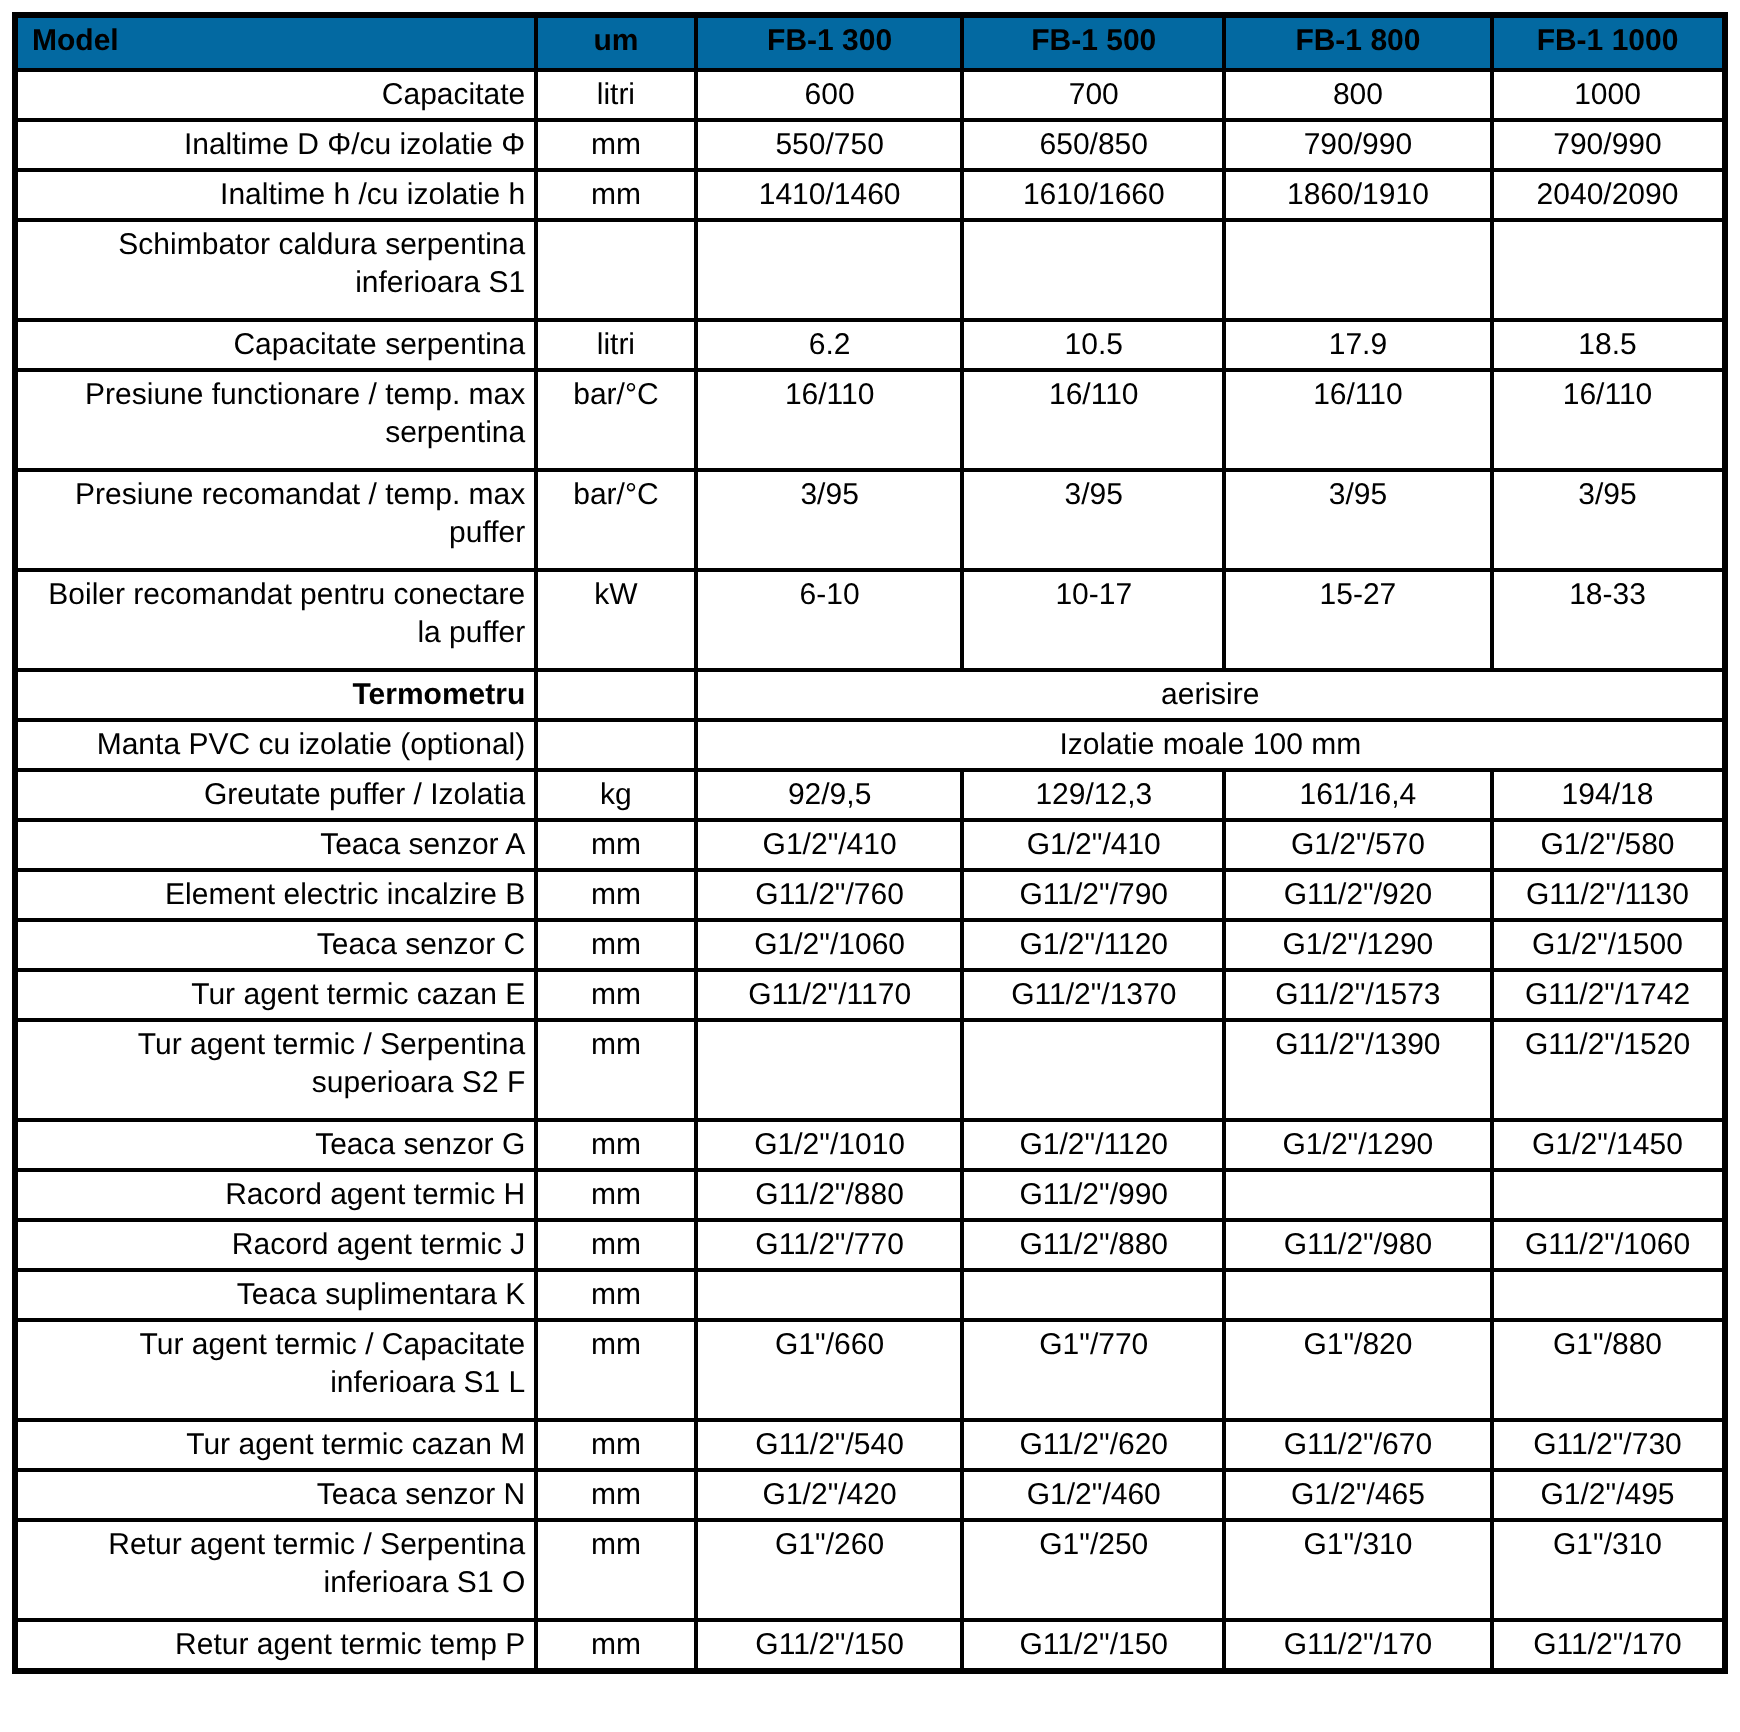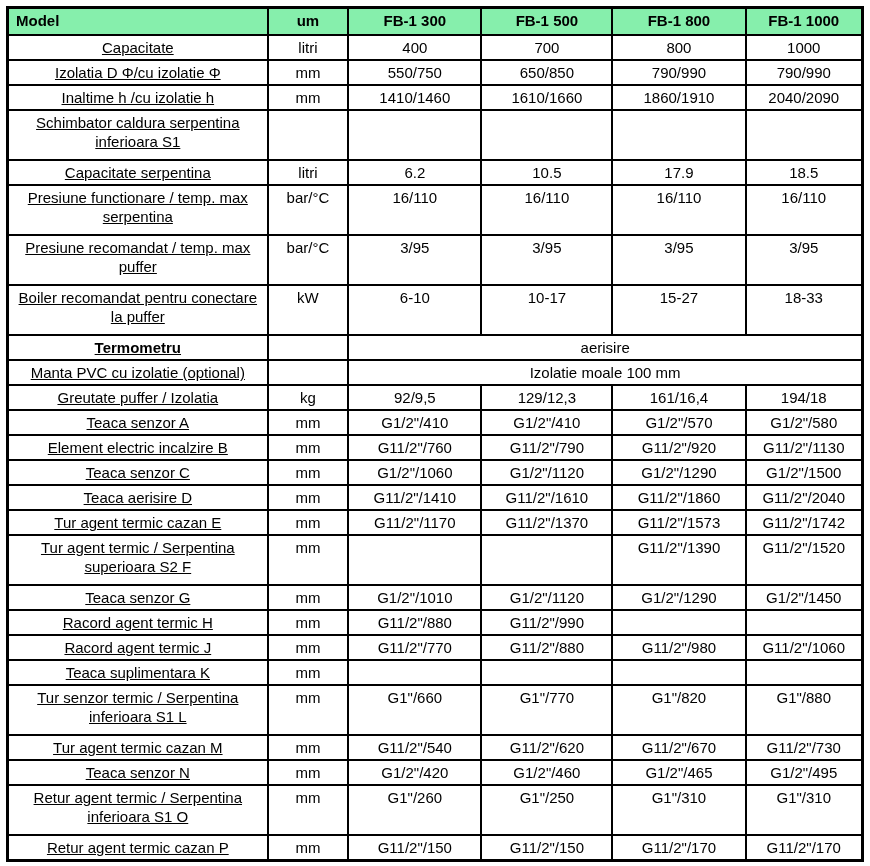--- a/index.html
+++ b/index.html
@@ -36,34 +36,33 @@
 
   table.spec th, table.spec td {
     border: 2px solid #000;
     vertical-align: top;
     line-height: 19px;
     padding: 2px 4px 2px 4px;
     overflow: hidden;
     white-space: normal;
   }
   thead tr {
-    background: #86efac;
+    background: #0369a1;
   }
   thead th {
     font-weight: bold;
     height: 21px;
   }
   thead th.label {
     text-align: left;
     padding-left: 7px;
   }
   td.label {
-    text-align: center;
+    text-align: right;
     padding-left: 7px;
-    text-decoration: underline;
   }
   td.bold {
     font-weight: bold;
   }
   td.um, td.val {
     text-align: center;
   }
   tbody tr { height: 25px; }
   tbody tr.tall { height: 50px; }
 </style>
@@ -87,27 +86,27 @@
         <th>FB-1 300</th>
         <th>FB-1 500</th>
         <th>FB-1 800</th>
         <th>FB-1 1000</th>
       </tr>
     </thead>
     <tbody>
         <tr>
           <td class="label">Capacitate</td>
           <td class="um">litri</td>
-          <td class="val">400</td>
+          <td class="val">600</td>
           <td class="val">700</td>
           <td class="val">800</td>
           <td class="val">1000</td>
         </tr>
         <tr>
-          <td class="label">Izolatia D Φ/cu izolatie Φ</td>
+          <td class="label">Inaltime D Φ/cu izolatie Φ</td>
           <td class="um">mm</td>
           <td class="val">550/750</td>
           <td class="val">650/850</td>
           <td class="val">790/990</td>
           <td class="val">790/990</td>
         </tr>
         <tr>
           <td class="label">Inaltime h /cu izolatie h</td>
           <td class="um">mm</td>
           <td class="val">1410/1460</td>
@@ -191,28 +190,20 @@
         </tr>
         <tr>
           <td class="label">Teaca senzor C</td>
           <td class="um">mm</td>
           <td class="val">G1/2"/1060</td>
           <td class="val">G1/2"/1120</td>
           <td class="val">G1/2"/1290</td>
           <td class="val">G1/2"/1500</td>
         </tr>
         <tr>
-          <td class="label">Teaca aerisire D</td>
-          <td class="um">mm</td>
-          <td class="val">G11/2"/1410</td>
-          <td class="val">G11/2"/1610</td>
-          <td class="val">G11/2"/1860</td>
-          <td class="val">G11/2"/2040</td>
-        </tr>
-        <tr>
           <td class="label">Tur agent termic cazan E</td>
           <td class="um">mm</td>
           <td class="val">G11/2"/1170</td>
           <td class="val">G11/2"/1370</td>
           <td class="val">G11/2"/1573</td>
           <td class="val">G11/2"/1742</td>
         </tr>
         <tr class="tall">
           <td class="label">Tur agent termic / Serpentina superioara S2 F</td>
           <td class="um">mm</td>
@@ -247,21 +238,21 @@
         </tr>
         <tr>
           <td class="label">Teaca suplimentara K</td>
           <td class="um">mm</td>
           <td class="val"></td>
           <td class="val"></td>
           <td class="val"></td>
           <td class="val"></td>
         </tr>
         <tr class="tall">
-          <td class="label">Tur senzor termic / Serpentina inferioara S1 L</td>
+          <td class="label">Tur agent termic / Capacitate inferioara S1 L</td>
           <td class="um">mm</td>
           <td class="val">G1"/660</td>
           <td class="val">G1"/770</td>
           <td class="val">G1"/820</td>
           <td class="val">G1"/880</td>
         </tr>
         <tr>
           <td class="label">Tur agent termic cazan M</td>
           <td class="um">mm</td>
           <td class="val">G11/2"/540</td>
@@ -279,21 +270,21 @@
         </tr>
         <tr class="tall">
           <td class="label">Retur agent termic / Serpentina inferioara S1 O</td>
           <td class="um">mm</td>
           <td class="val">G1"/260</td>
           <td class="val">G1"/250</td>
           <td class="val">G1"/310</td>
           <td class="val">G1"/310</td>
         </tr>
         <tr>
-          <td class="label">Retur agent termic cazan P</td>
+          <td class="label">Retur agent termic temp P</td>
           <td class="um">mm</td>
           <td class="val">G11/2"/150</td>
           <td class="val">G11/2"/150</td>
           <td class="val">G11/2"/170</td>
           <td class="val">G11/2"/170</td>
         </tr>
       </tbody>
   </table>
 </div>
 

